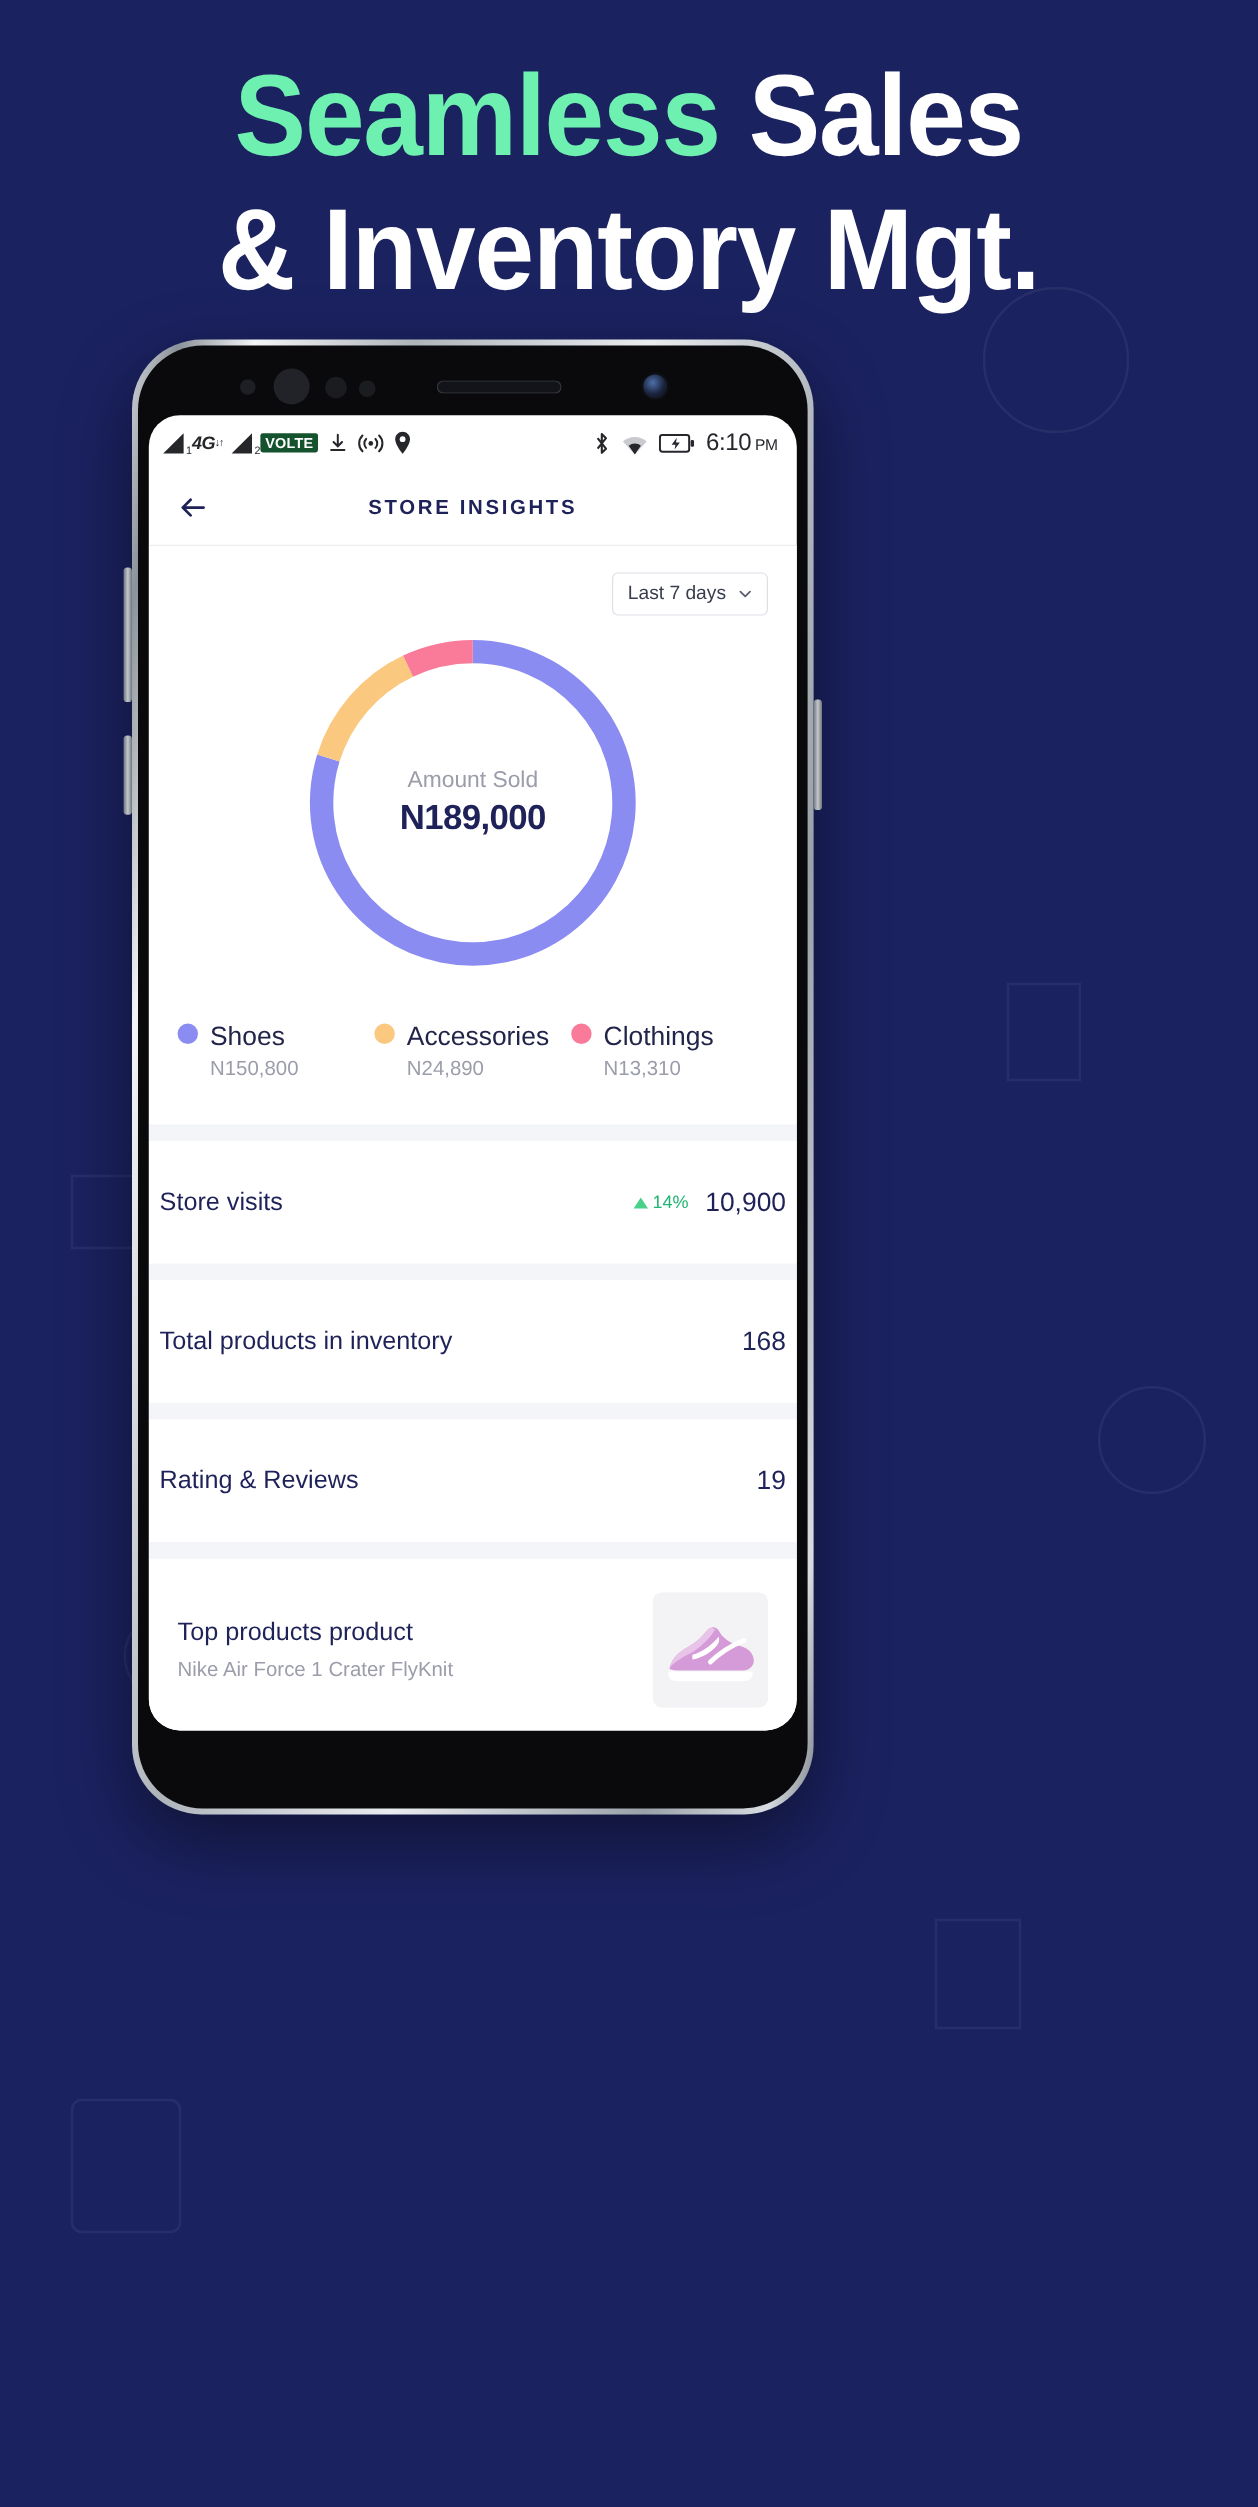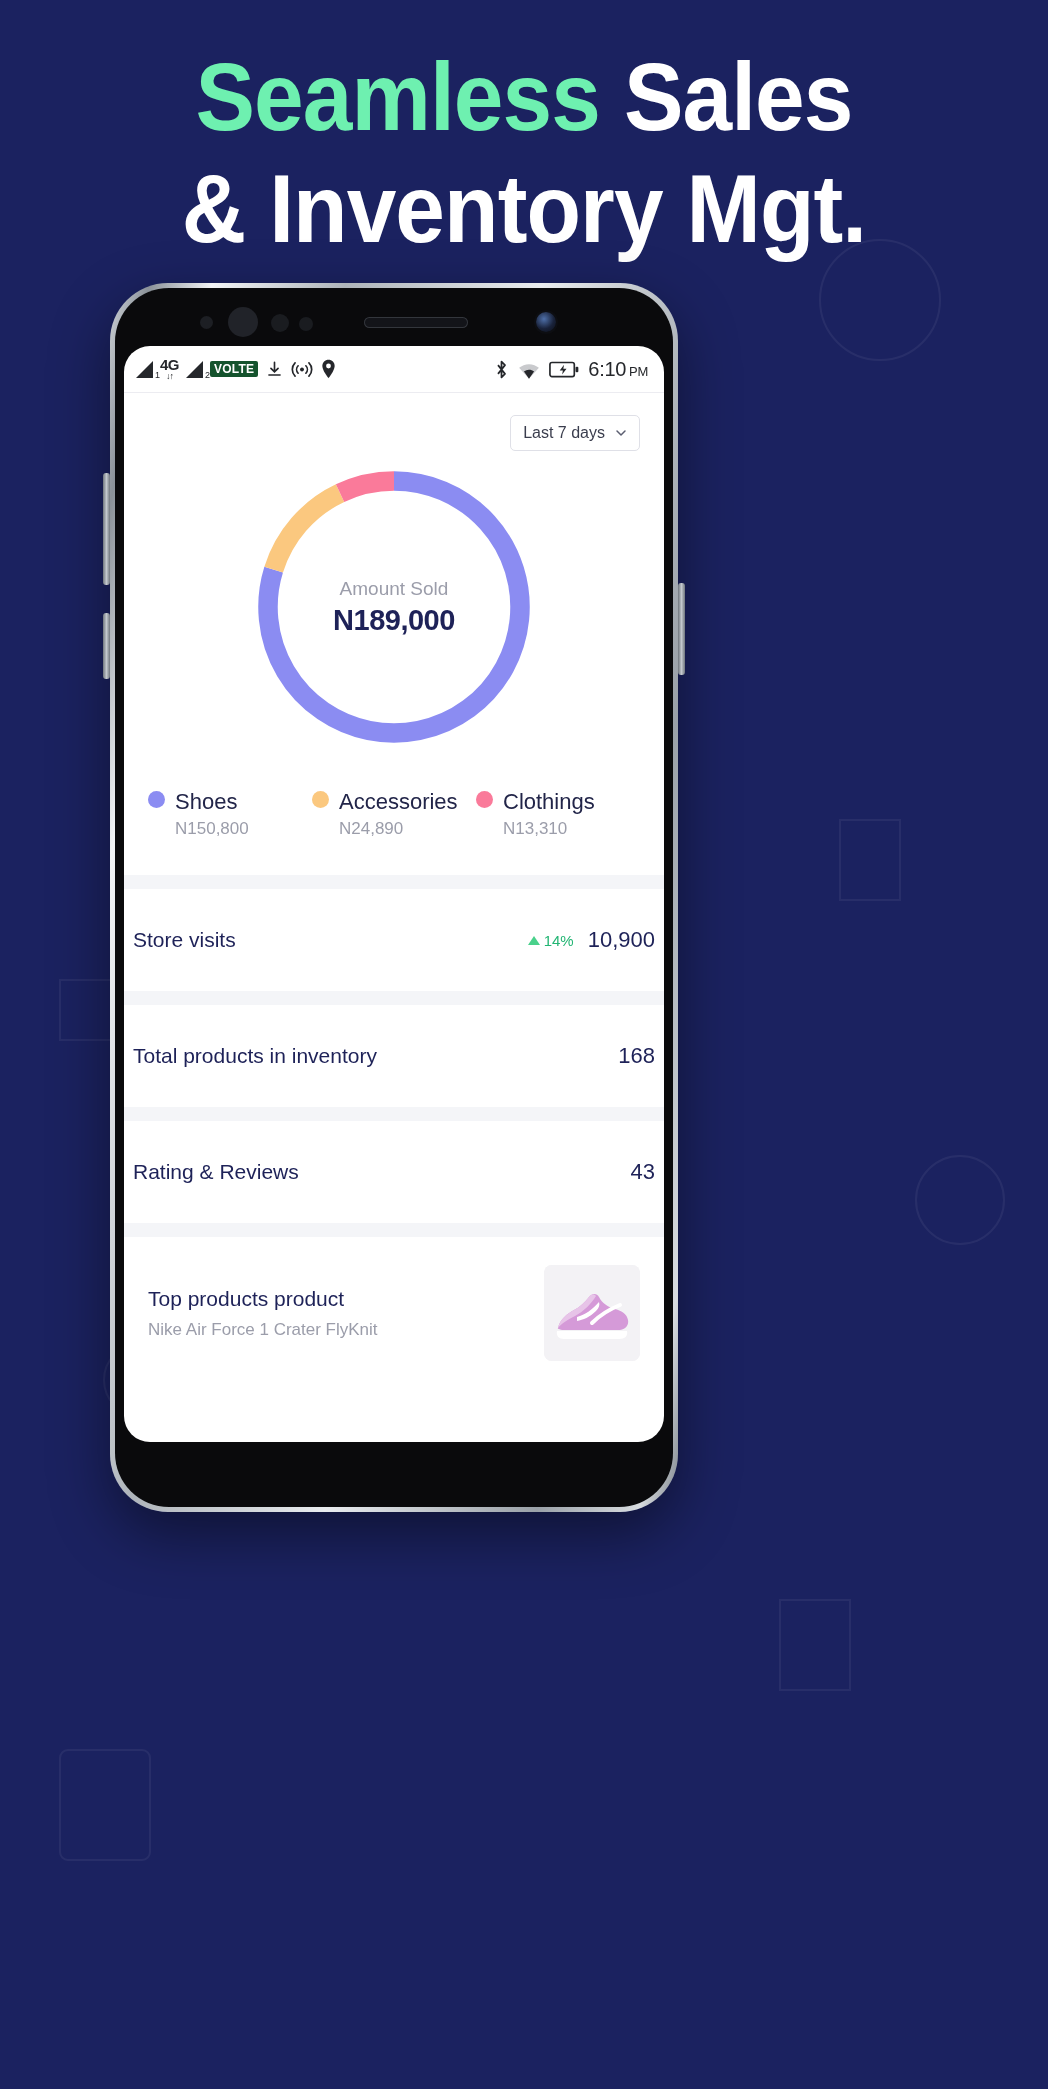--- a/index.html
+++ b/index.html
@@ -88,21 +88,21 @@
   }
   .sb-left{ display:flex; align-items:center; gap:7px; flex:1; }
   .sb-right{ display:flex; align-items:center; gap:9px; }
   .sig{ position:relative; display:inline-block; }
   .sig i{
     display:block; width:0; height:0;
     border-left:17px solid transparent;
     border-bottom:17px solid #25272b;
   }
   .sig sub{ position:absolute; right:-7px; bottom:-2px; font-size:9px; color:#25272b; }
-  .g4{ display:flex; flex-direction:column; align-items:center; line-height:1; }
+  .g4{ display:flex; flex-direction:row; align-items:center; line-height:1;font-style:italic; }
   .g4 b{ font-size:15px; font-weight:bold; color:#25272b; letter-spacing:-.5px;}
   .g4 s{ font-size:9px; text-decoration:none; color:#25272b; letter-spacing:-1px;}
   .volte{
     font-size:12px; font-weight:bold; color:#fff; background:#14532d;
     padding:1px 4px; border-radius:2px; letter-spacing:.2px;
   }
   .time{ font-size:20px; color:#25272b; letter-spacing:-.3px; }
   .time em{ font-style:normal; font-size:13px; margin-left:3px; }
 
   
@@ -239,20 +239,26 @@
           </svg>
           <svg width="30" height="17" viewBox="0 0 32 18">
             <rect x="1" y="1.5" width="26" height="15" rx="2.2" fill="none" stroke="#25272b" stroke-width="1.8"></rect>
             <rect x="28.3" y="6" width="3" height="6" rx="1.2" fill="#25272b"></rect>
             <path d="M16 4l-4.6 6.1h3.4L14 14.4l4.7-6.3h-3.4z" fill="#25272b"></path>
           </svg>
           <span class="time"><span>6:10</span><em>PM</em></span>
         </div>
       </div>
 
+      <div class="appbar">
+        <svg class="back-arrow" viewBox="0 0 24 24">
+          <path d="M20 12H4M10 6l-6 6 6 6" stroke="#1e2258" stroke-width="2.1" fill="none" stroke-linecap="round" stroke-linejoin="round"></path>
+        </svg>
+        <div class="appbar-title">STORE INSIGHTS</div>
+      </div>
       <div class="appbar-sep"></div>
 
       <div class="card">
         <div class="range-row">
           <div class="range-btn">
             <span>Last 7 days</span>
             <svg class="chev" viewBox="0 0 12 12">
               <path d="M2 4l4 4 4-4" stroke="#5b5e70" stroke-width="1.5" fill="none" stroke-linecap="round" stroke-linejoin="round"></path>
             </svg>
           </div>
@@ -307,21 +313,21 @@
           <div class="stat-row">
             <span class="stat-label">Total products in inventory</span>
             <span class="stat-right">
               <span class="stat-value">168</span>
             </span>
           </div>
           <div class="gap"></div>
           <div class="stat-row">
             <span class="stat-label">Rating &amp; Reviews</span>
             <span class="stat-right">
-              <span class="stat-value">43</span>
+              <span class="stat-value">19</span>
             </span>
           </div>
         </div>
 
       <div class="gap"></div>
 
       <div class="product-row">
         <div>
           <div class="prod-title">Top products product</div>
           <div class="prod-sub">Nike Air Force 1 Crater FlyKnit</div>

